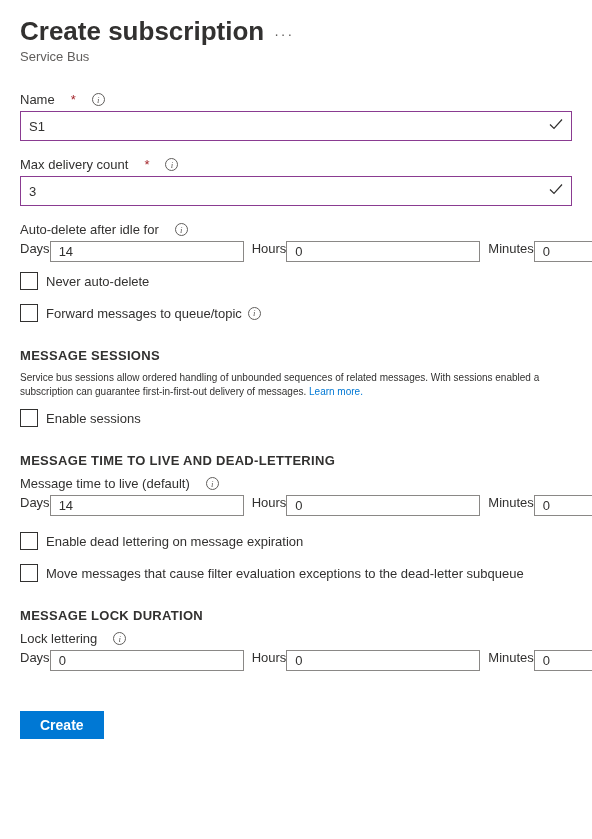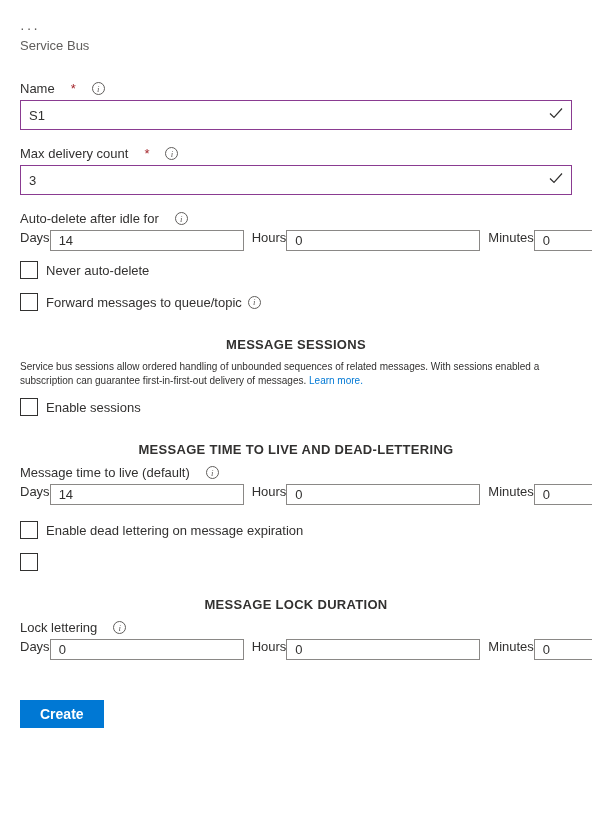--- a/index.html
+++ b/index.html
@@ -36,39 +36,40 @@
     .duration-col { flex: 1; display: flex; flex-direction: row; }
     .duration-col .sub-label { font-size: 13px; color: #323130; margin-bottom: 4px; }
     .duration-input {
       height: 21px; padding: 0 8px; border: 1px solid #8a8886; font-size: 13px; color: #323130;
     }
     .checkbox-row { display: flex; align-items: center; gap: 8px; margin-bottom: 14px; }
     .checkbox {
       width: 18px; height: 18px; border: 1px solid #323130; background: #fff; flex-shrink: 0;
     }
     .checkbox-label { font-size: 13px; color: #323130; display: inline-flex; align-items: center; gap: 6px; }
-    .section-heading { font-size: 13px; font-weight: 600; letter-spacing: 0.3px; color: #323130; margin-top: 26px; margin-bottom: 8px; text-align: center; }
+    .section-heading { font-size: 13px; font-weight: 600; letter-spacing: 0.3px; color: #323130; margin-top: 26px; margin-bottom: 8px; }
     .section-desc { font-size: 10px; color: #323130; line-height: 1.4; margin-bottom: 10px; }
     .link { color: #0078d4; text-decoration: none; }
     .spacer-16 { height: 6px; }
     .footer {
       margin-top: 28px; padding: 12px 0 14px 0;
     }
     .primary-btn {
       background: #0078d4; color: #fff; border: none; font-size: 14px; font-weight: 600;
       padding: 6px 20px; cursor: pointer;
     }
     svg.check { width: 16px; height: 16px; }
   </style>
 </head>
 <body>
 
 
 
 <div class="header">
+  <h1 class="page-title">Create subscription</h1>
   <span class="more-icon">···</span>
 </div>
 <div class="subtitle">Service Bus</div>
 
 
 <div class="field-label">
   <span>Name</span>
   <span class="required">*</span>
   <span class="info-icon">i</span>
 </div>
@@ -160,20 +161,21 @@
   </div>
 
 </div>
 <div class="spacer-16"></div>
 <div class="checkbox-row">
   <div class="checkbox"></div>
   <span class="checkbox-label">Enable dead lettering on message expiration</span>
 </div>
 <div class="checkbox-row">
   <div class="checkbox"></div>
+  <span class="checkbox-label">Move messages that cause filter evaluation exceptions to the dead-letter subqueue</span>
 </div>
 
 
 <div class="section-heading">MESSAGE LOCK DURATION</div>
 <div class="field-label">
   <span>Lock lettering</span>
   <span class="info-icon">i</span>
 </div>
 <div class="duration-row">
   <div class="duration-col">

